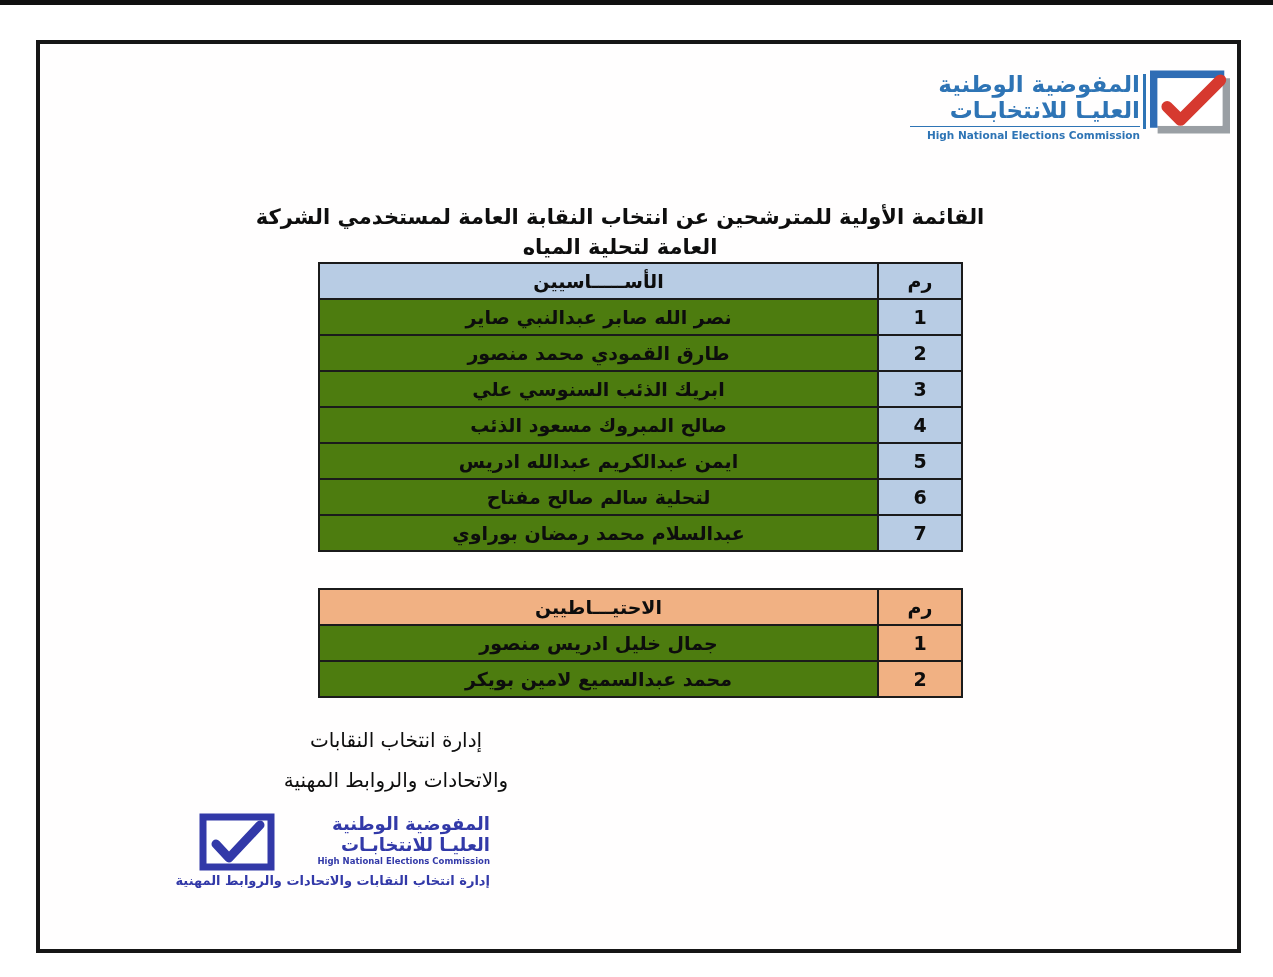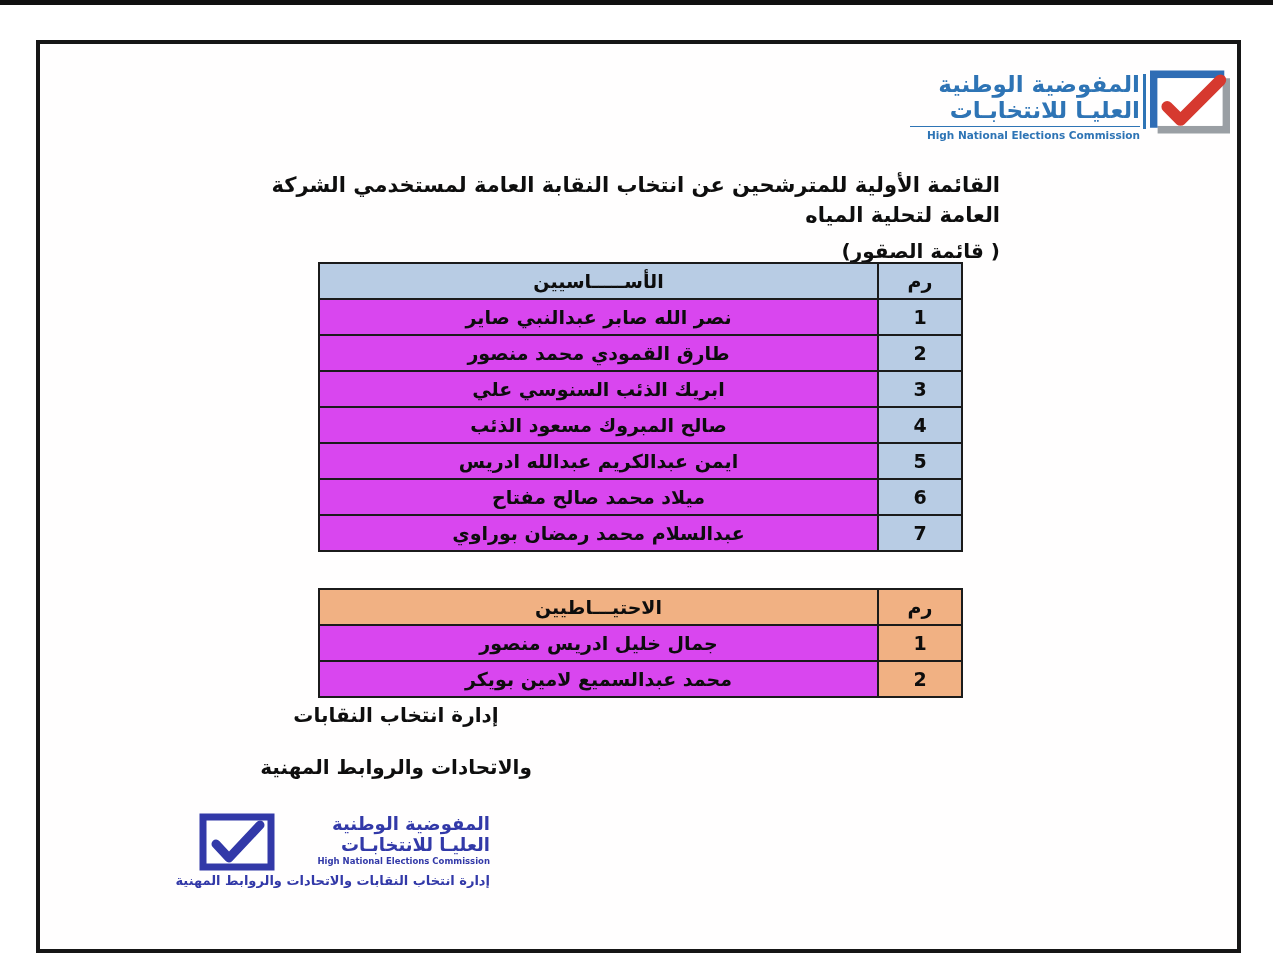--- a/index.html
+++ b/index.html
@@ -22,42 +22,42 @@
   .hlogo-text{position:absolute;right:133px;top:71px;width:230px;text-align:right;
     color:var(--logo-blue);font-weight:bold;direction:rtl;}
   .hlogo-ar1{font-size:23px;line-height:26px;letter-spacing:0.5px;}
   .hlogo-ar2{font-size:23px;line-height:26px;letter-spacing:2px;}
   .hlogo-en{direction:ltr;font-size:10.5px;line-height:12px;margin-top:3px;padding-top:2px;
     border-top:1.5px solid var(--logo-blue);white-space:nowrap;text-align:right;}
   .hlogo-sep{position:absolute;left:1143px;top:74px;width:3px;height:55px;background:var(--logo-blue);}
   .hlogo-icon{position:absolute;left:1150px;top:70px;width:80px;height:64px;}
 
   
-  .doc-title{position:absolute;left:240px;top:170px;width:760px;
+  .doc-title{position:absolute;left:240px;top:202px;width:760px;text-align:center;
     direction:rtl;color:#0e0e0e;font-weight:bold;}
   .doc-title-l1{font-size:21px;line-height:30px;}
   .doc-title-l2{font-size:20px;line-height:28px;margin-top:7px;}
 
   
   table.list{position:absolute;left:318px;border-collapse:collapse;width:645px;
     direction:rtl;table-layout:fixed;}
   table.list td,table.list th{border:2px solid var(--border-dark);height:36px;
     text-align:center;vertical-align:middle;font-weight:bold;font-size:19px;color:#0d0d0d;}
   td.col-no{width:84px;}
-  td.col-name{background:#d946ef;}
+  td.col-name{background:#4d7c0f;}
   #primary-table{top:262px;}
   #reserve-table{top:588px;}
   #primary-table td.col-no,#primary-table td.head{background:var(--header-blue);}
   #reserve-table td.col-no,#reserve-table td.head{background:var(--header-orange);text-align:center;}
   td.head{font-size:20px;letter-spacing:0.5px;}
 
   
-  .dept{position:absolute;left:246px;top:703px;width:300px;text-align:center;
-    direction:rtl;font-weight:bold;color:#0e0e0e;font-size:20px;}
-  .dept-l2{margin-top:28px;}
+  .dept{position:absolute;left:246px;top:728px;width:300px;text-align:center;
+    direction:rtl;font-weight:normal;color:#0e0e0e;font-size:20px;}
+  .dept-l2{margin-top:16px;}
 
   
   .stamp{position:absolute;left:198px;top:813px;width:292px;color:var(--stamp-blue);
     font-weight:bold;}
   .stamp-row{display:flex;align-items:flex-start;gap:8px;}
   .stamp-icon{width:78px;height:58px;flex:0 0 auto;}
   .stamp-text{flex:1;text-align:right;direction:rtl;}
   .stamp-ar1{font-size:18px;line-height:21px;}
   .stamp-ar2{font-size:18px;line-height:21px;letter-spacing:1px;}
   .stamp-en{direction:ltr;font-size:8.5px;line-height:11px;margin-top:1px;white-space:nowrap;}
@@ -112,21 +112,21 @@
     <tr>
       <td class="col-no">4</td>
       <td class="col-name">صالح المبروك مسعود الذئب</td>
     </tr>
     <tr>
       <td class="col-no">5</td>
       <td class="col-name">ايمن عبدالكريم عبدالله ادريس</td>
     </tr>
     <tr>
       <td class="col-no">6</td>
-      <td class="col-name">ميلاد محمد صالح مفتاح</td>
+      <td class="col-name">لتحلية سالم صالح مفتاح</td>
     </tr>
     <tr>
       <td class="col-no">7</td>
       <td class="col-name">عبدالسلام محمد رمضان بوراوي</td>
     </tr>
   </tbody>
     </table>
 
   <table class="list" id="reserve-table">
     <tbody>

